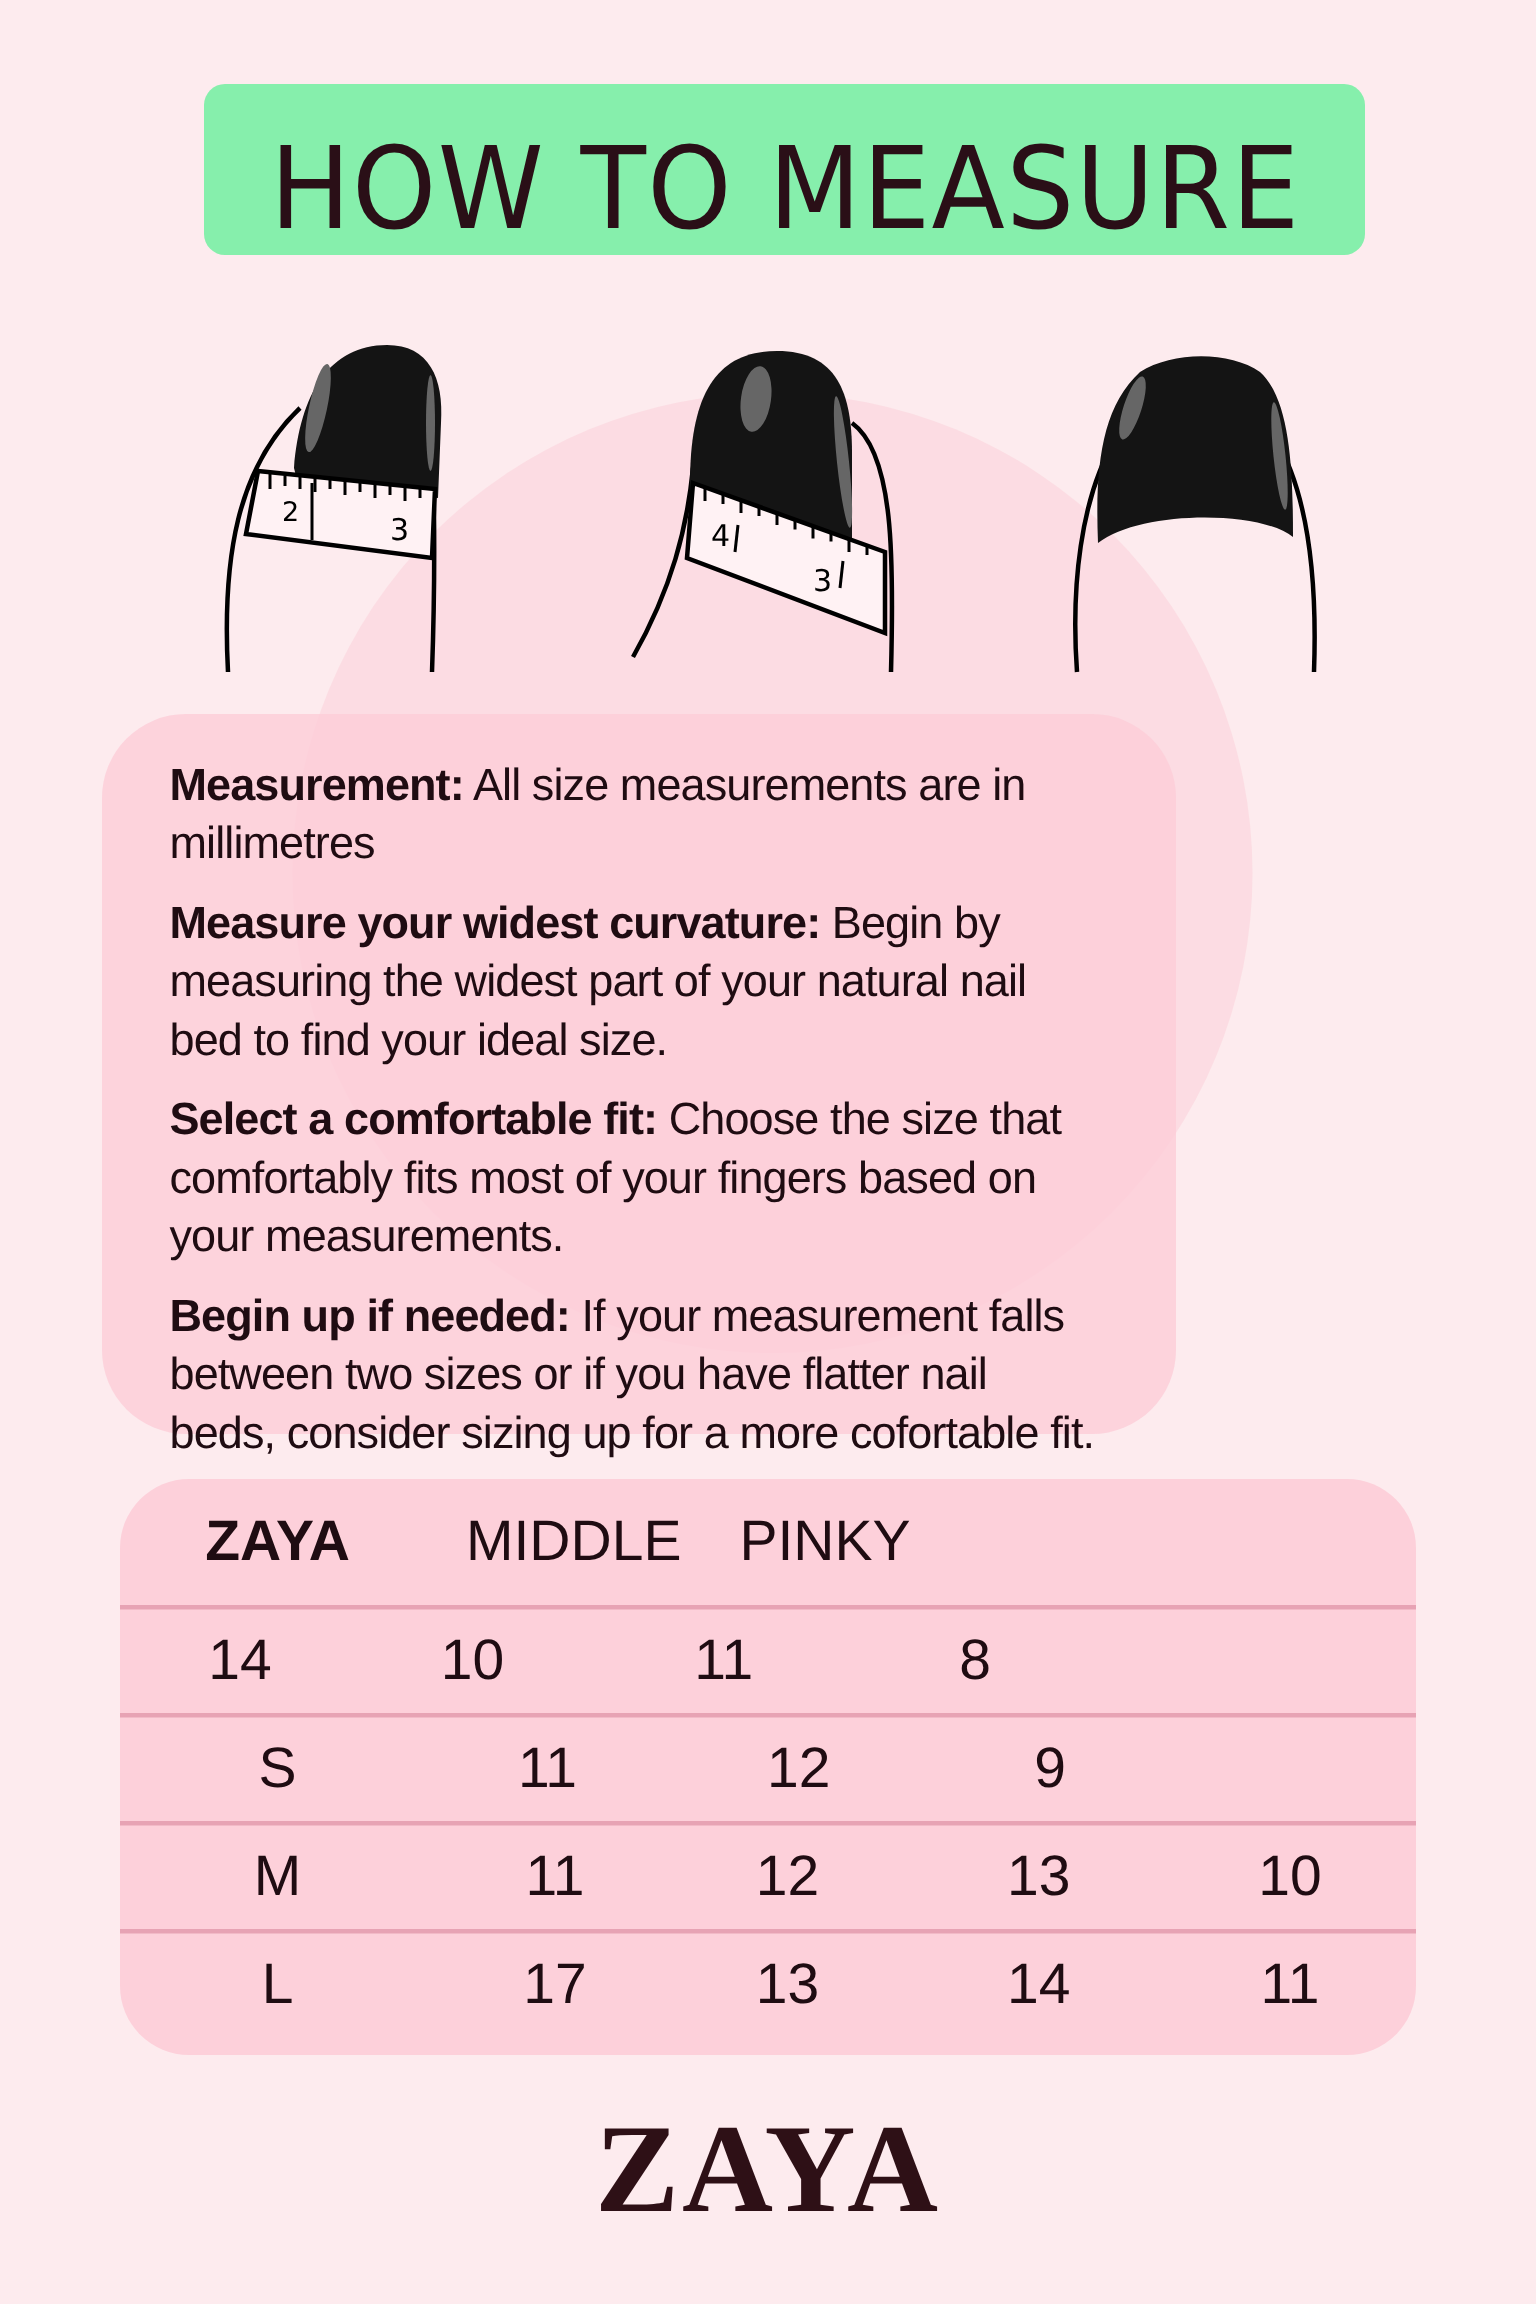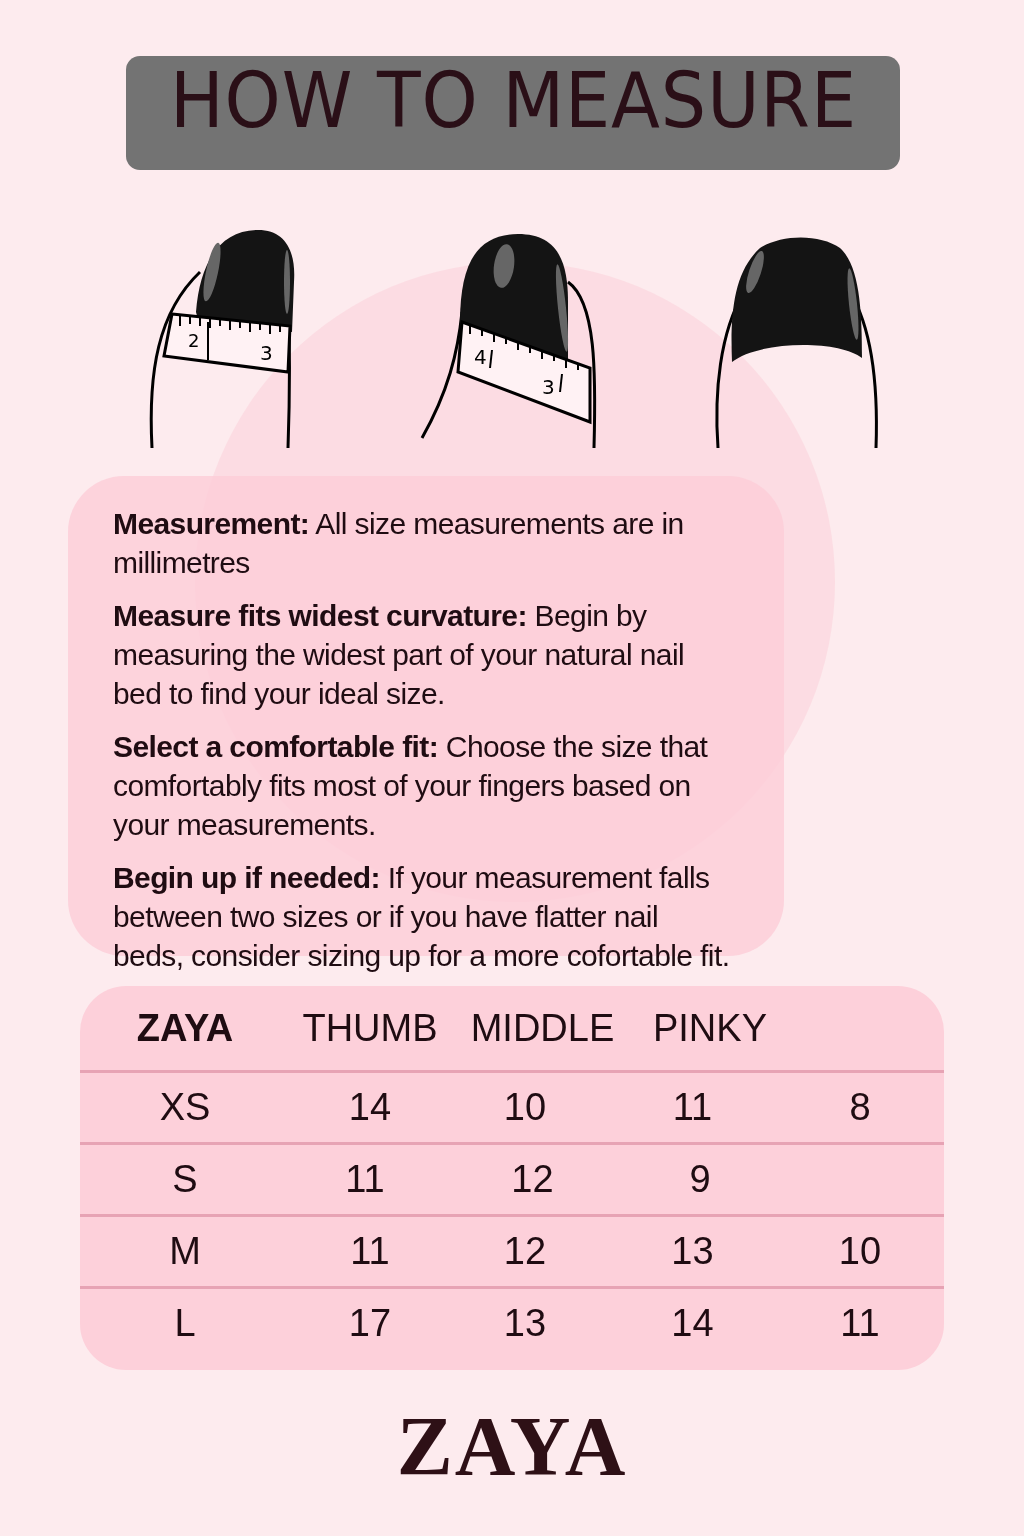--- a/index.html
+++ b/index.html
@@ -8,23 +8,23 @@
       background: #fdebee;
       font-family: "Liberation Sans", "DejaVu Sans", sans-serif;
       color: #2a0f17;
       position: relative;
     }
     .bg-circle {
       position: absolute; left: 195px; top: 262px; width: 640px; height: 640px;
       border-radius: 50%; background: #fbd9e0; opacity: 0.85;
     }
     .title-box {
-      position: absolute; left: 126px; top: 56px; width: 774px; height: 114px;
-      background: #737373; border-radius: 14px;
-      display: flex; align-items: flex-start; justify-content: center;
+      position: absolute; left: 136px; top: 56px; width: 774px; height: 114px;
+      background: #86efac; border-radius: 14px;
+      display: flex; align-items: flex-end; justify-content: center;
     }
     .title {
       font-family: "DejaVu Sans", sans-serif; font-size: 76px; letter-spacing: 1px;
       font-weight: normal; color: #2a0f17; transform: scaleX(0.94);
       white-space: nowrap;
     }
     .illus { position: absolute; top: 222px; }
     .info-panel {
       position: absolute; left: 68px; top: 476px; width: 716px; height: 480px;
       background: rgba(252, 205, 216, 0.82); border-radius: 56px;
@@ -127,39 +127,37 @@
   <path d="M22 140 C 20 90, 24 50, 50 26 C 72 12, 110 12, 130 26 C 150 44, 152 90, 152 136 C 130 118, 50 118, 22 140 Z" fill="#141414"></path>
   <ellipse cx="45" cy="50" rx="6" ry="22" fill="#666" transform="rotate(18 45 50)"></ellipse>
   <ellipse cx="143" cy="82" rx="4" ry="36" fill="#666" transform="rotate(-6 143 82)"></ellipse>
 </svg>
 
 <div class="info-panel">
   <div class="info-item">
     <span class="label">Measurement:</span><span> All size measurements are in millimetres</span>
   </div>
   <div class="info-item">
-    <span class="label">Measure fits widest curvature:</span><span>  Begin by measuring the widest part of your natural nail bed to find your ideal size.</span>
+    <span class="label">Measure your widest curvature:</span><span>  Begin by measuring the widest part of your natural nail bed to find your ideal size.</span>
   </div>
   <div class="info-item">
     <span class="label">Select a comfortable fit:</span><span> Choose the size that comfortably fits most of your fingers based on your measurements.</span>
   </div>
   <div class="info-item">
     <span class="label">Begin up if needed:</span><span>  If your measurement falls between two sizes or if you have flatter nail beds, consider sizing up for a more cofortable fit.</span>
   </div>
 </div>
 
 <div class="size-table">
   <div class="trow head">
     <div class="cell c0 brand">ZAYA</div>
-    <div class="cell c1">THUMB</div>
     <div class="cell c3">MIDDLE</div>
     <div class="cell c4">PINKY</div>
   </div>
   <div class="trow">
-    <div class="cell c0">XS</div>
     <div class="cell c1">14</div>
     <div class="cell c2">10</div>
     <div class="cell c3">11</div>
     <div class="cell c4">8</div>
   </div>
   <div class="trow">
     <div class="cell c0">S</div>
     <div class="cell c2">11</div>
     <div class="cell c3">12</div>
     <div class="cell c4">9</div>

